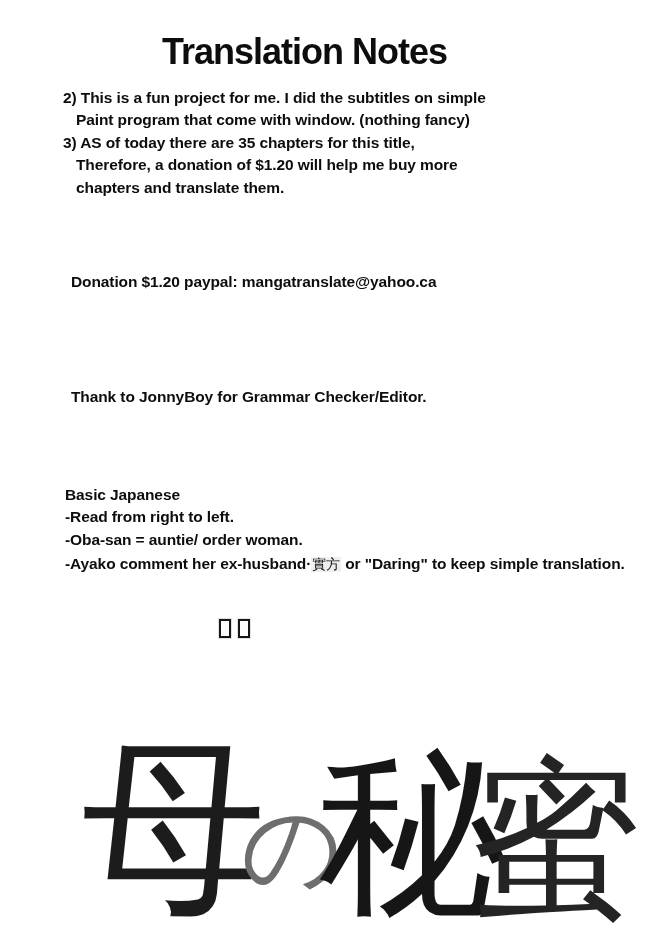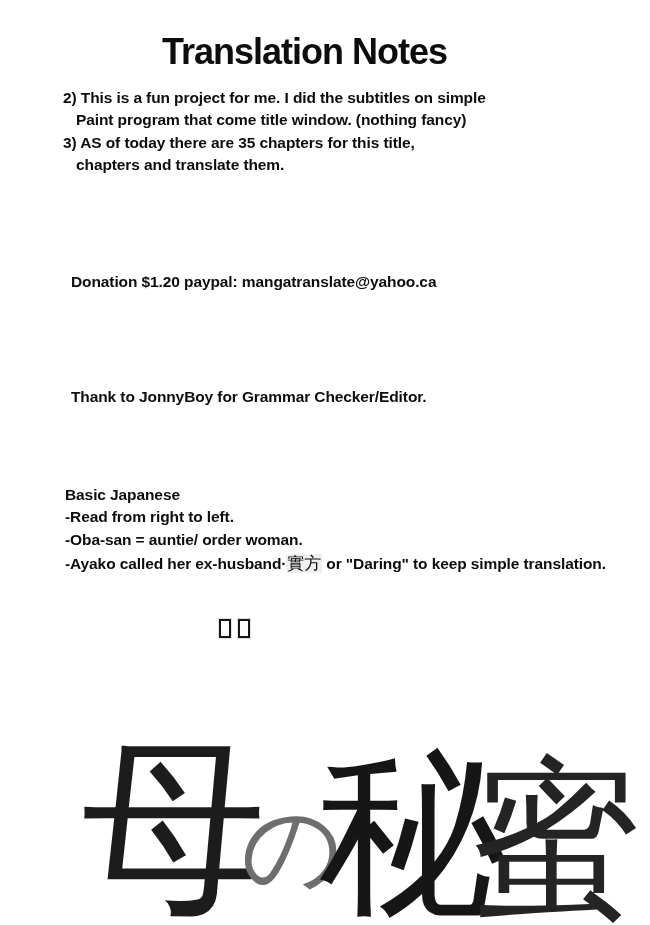--- a/index.html
+++ b/index.html
@@ -32,21 +32,21 @@
   .notes-block { left: 44px; top: 87px; }
   .notes-block .cont { padding-left: 13px; }
   .donation-block { left: 52px; top: 271px; text-align: right; }
   .closing-block { left: 52px; top: 318px; }
   .thanks-block { left: 52px; top: 386px; }
   .basic-block { left: 46px; top: 484px; }
   .ayako-block { left: 46px; top: 553px; }
   .kanji-inline {
     font-family: "Liberation Serif", "DejaVu Serif", serif;
     font-weight: normal;
-    font-size: 17px;
+    font-size: 14px;
     background: #efefef;
     padding: 0 1px;
   }
   .interpunct { font-weight: bold; }
   .tofu-row { position: absolute; left: 200px; top: 619px; }
   .tofu-box {
     display: inline-block;
     width: 12px;
     height: 19px;
     border: 2.5px solid #161616;
@@ -68,38 +68,39 @@
 </style>
 </head>
 <body>
 
 <div class="canvas">
 
   <div class="page-title">Translation Notes</div>
 
   <div class="body-text notes-block">
     <div>2) This is a fun project for me. I did the subtitles on simple</div>
-    <div class="cont">Paint program that come title window. (nothing fancy)</div>
+    <div class="cont">Paint program that come with window. (nothing fancy)</div>
     <div>3) AS of today there are 35 chapters for this title,</div>
+    <div class="cont">Therefore, a donation of $1.20 will help me buy more</div>
     <div class="cont">chapters and translate them.</div>
   </div>
 
   <div class="body-text donation-block">Donation $1.20 paypal: mangatranslate@yahoo.ca</div>
 
 
   <div class="body-text thanks-block">Thank to JonnyBoy for Grammar Checker/Editor.</div>
 
   <div class="body-text basic-block">
     <div>Basic Japanese</div>
     <div>-Read from right to left.</div>
     <div>-Oba-san = auntie/ order woman.</div>
   </div>
 
   <div class="body-text ayako-block">
-    <span>-Ayako called her ex-husband</span><span class="interpunct">·</span><span class="kanji-inline">實方</span><span> or "Daring" to keep simple translation.</span>
+    <span>-Ayako comment her ex-husband</span><span class="interpunct">·</span><span class="kanji-inline">實方</span><span> or "Daring" to keep simple translation.</span>
   </div>
 
   <div class="tofu-row">
     <span class="tofu-box"></span>
     <span class="tofu-box"></span>
   </div>
 
   <div>
     <span class="manga-title-char mt-0" style="color: rgb(28, 28, 28);">母</span>
     <span class="manga-title-char mt-1" style="color: rgb(110, 110, 110);">の</span>

